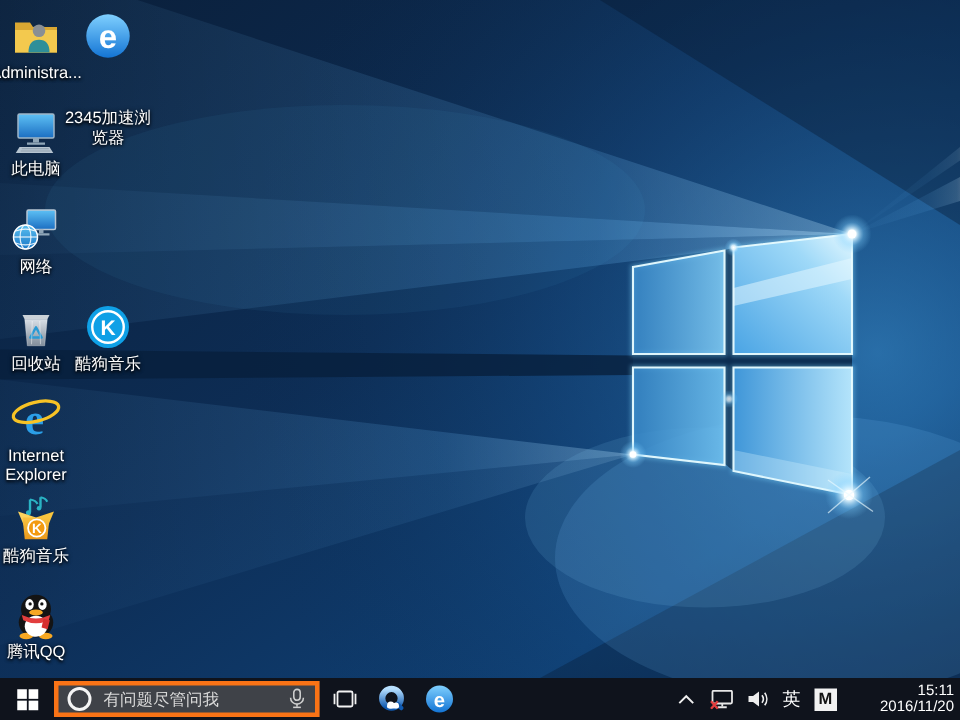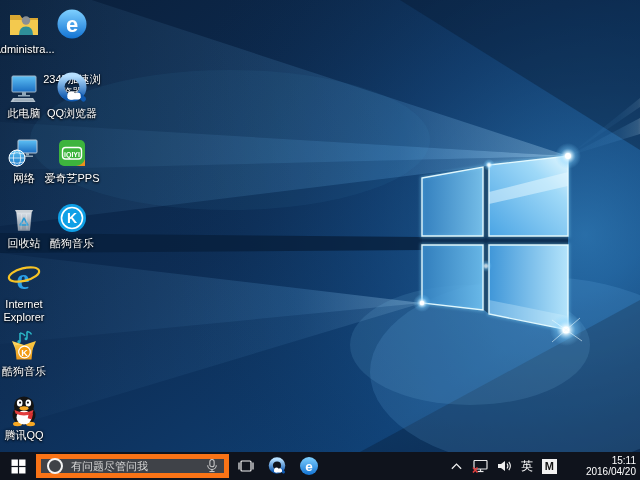--- a/index.html
+++ b/index.html
@@ -11,22 +11,22 @@
   .cell .ic{width:34px;height:34px;flex:0 0 auto;}
   .cell .lbl{margin-top:2px;font-size:11px;line-height:13px;color:#fff;text-align:center;
     max-width:72px;word-break:break-word;
     text-shadow:0 1px 2px rgba(0,0,0,.95),0 0 3px rgba(0,0,0,.85);}
   .cell .lbl.narrow{max-width:62px;margin-top:32px;}
   .col1{left:-12px;} .col2{left:36px;}
   
   .taskbar{position:absolute;left:0;bottom:0;width:640px;height:28px;
     background:rgba(16,20,28,.97);display:flex;align-items:center;z-index:5;}
   .startbtn{width:36px;height:28px;display:flex;align-items:center;justify-content:center;}
-  .searchbox{width:193px;height:24px;margin:1px 2px 1px 0;background:#3f4248;
-    border:5px solid #f97316;display:flex;align-items:center;box-sizing:border-box;padding:0 6px;}
+  .searchbox{width:177px;height:24px;margin:1px 2px 1px 0;background:#3f4248;
+    border:3px solid #f97316;display:flex;align-items:center;box-sizing:border-box;padding:0 6px;}
   .cortana-ring{width:12px;height:12px;border:2.5px solid #f4f4f4;border-radius:50%;flex:0 0 auto;}
   .search-text{margin-left:8px;font-size:11px;color:#d9d9d9;flex:1 1 auto;white-space:nowrap;overflow:hidden;}
   .tb-btn{height:28px;display:flex;align-items:center;justify-content:center;}
   .tray{margin-left:auto;display:flex;align-items:center;height:28px;}
   .tray>*{margin-left:9px;}
   .lang{color:#fff;font-size:12px;}
   .ime{width:15px;height:15px;background:#f2f2f2;color:#141414;font-size:11px;font-weight:bold;
     display:flex;align-items:center;justify-content:center;}
   .clock{color:#fff;font-size:10px;line-height:11px;text-align:right;margin-right:4px;padding-left:2px;margin-left:27px;}
 </style>
@@ -251,40 +251,21 @@
   </div>
 
   <div class="cell col2" style="top:7px">
     <svg class="ic" viewBox="0 0 34 34">
       <circle cx="17" cy="17" r="14.5" fill="url(#g2345)"></circle>
       <text x="17" y="25" font-size="22" font-weight="bold" fill="#ffffff" text-anchor="middle">e</text>
     </svg>
     <div class="lbl narrow">2345加速浏览器</div>
   </div>
 
-  <div class="cell col2" style="top:71px">
-    <svg class="ic" viewBox="0 0 34 34">
-      <circle cx="17" cy="16" r="11" fill="none" stroke="url(#gqq)" stroke-width="7"></circle>
-      <line x1="24" y1="23.5" x2="28.5" y2="28" stroke="#0f59b0" stroke-width="5" stroke-linecap="round"></line>
-      <rect x="12.5" y="24" width="13" height="4.5" rx="2.2" fill="#ffffff"></rect>
-      <circle cx="16.5" cy="24.5" r="4.2" fill="#ffffff"></circle>
-      <circle cx="22.5" cy="24.8" r="3.2" fill="#ffffff"></circle>
-    </svg>
-    <div class="lbl">QQ浏览器</div>
-  </div>
-
-  <div class="cell col2" style="top:136px">
-    <svg class="ic" viewBox="0 0 34 34">
-      <rect x="4" y="4" width="26" height="26" rx="5" fill="#3db43d"></rect>
-      <rect x="7.5" y="11.5" width="19" height="11.5" rx="3" fill="none" stroke="#ffffff" stroke-width="1.4"></rect>
-      <text x="17" y="20.5" font-size="7" font-weight="bold" fill="#ffffff" text-anchor="middle">iQIYI</text>
-      <path d="M21,30 Q28,29 30,23 L30,30 Z" fill="#ef8f1c"></path>
-    </svg>
-    <div class="lbl">爱奇艺PPS</div>
-  </div>
+
 
   <div class="cell col2" style="top:201px">
     <svg class="ic" viewBox="0 0 34 34">
       <circle cx="17" cy="17" r="14" fill="#0fa0e6"></circle>
       <circle cx="17" cy="17" r="10.5" fill="none" stroke="#ffffff" stroke-width="1.6"></circle>
       <text x="17" y="22" font-size="14" font-weight="bold" fill="#ffffff" text-anchor="middle">K</text>
     </svg>
     <div class="lbl">酷狗音乐</div>
   </div>
 
@@ -346,17 +327,17 @@
       </svg>
       <svg width="15" height="12" viewBox="0 0 15 12">
         <polygon points="1,4 4,4 8,1 8,11 4,8 1,8" fill="#eeeeee"></polygon>
         <path d="M10,3.5 a4.2,4.2 0 0 1 0,5" fill="none" stroke="#eeeeee" stroke-width="1.1"></path>
         <path d="M11.8,1.8 a7,7 0 0 1 0,8.4" fill="none" stroke="#eeeeee" stroke-width="1.1"></path>
       </svg>
       <span class="lang">英</span>
       <div class="ime">M</div>
       <div class="clock">
         <div>15:11</div>
-        <div>2016/04/20</div>
+        <div>2016/11/20</div>
       </div>
     </div>
   </div>
 </div>
 
 </body></html>

